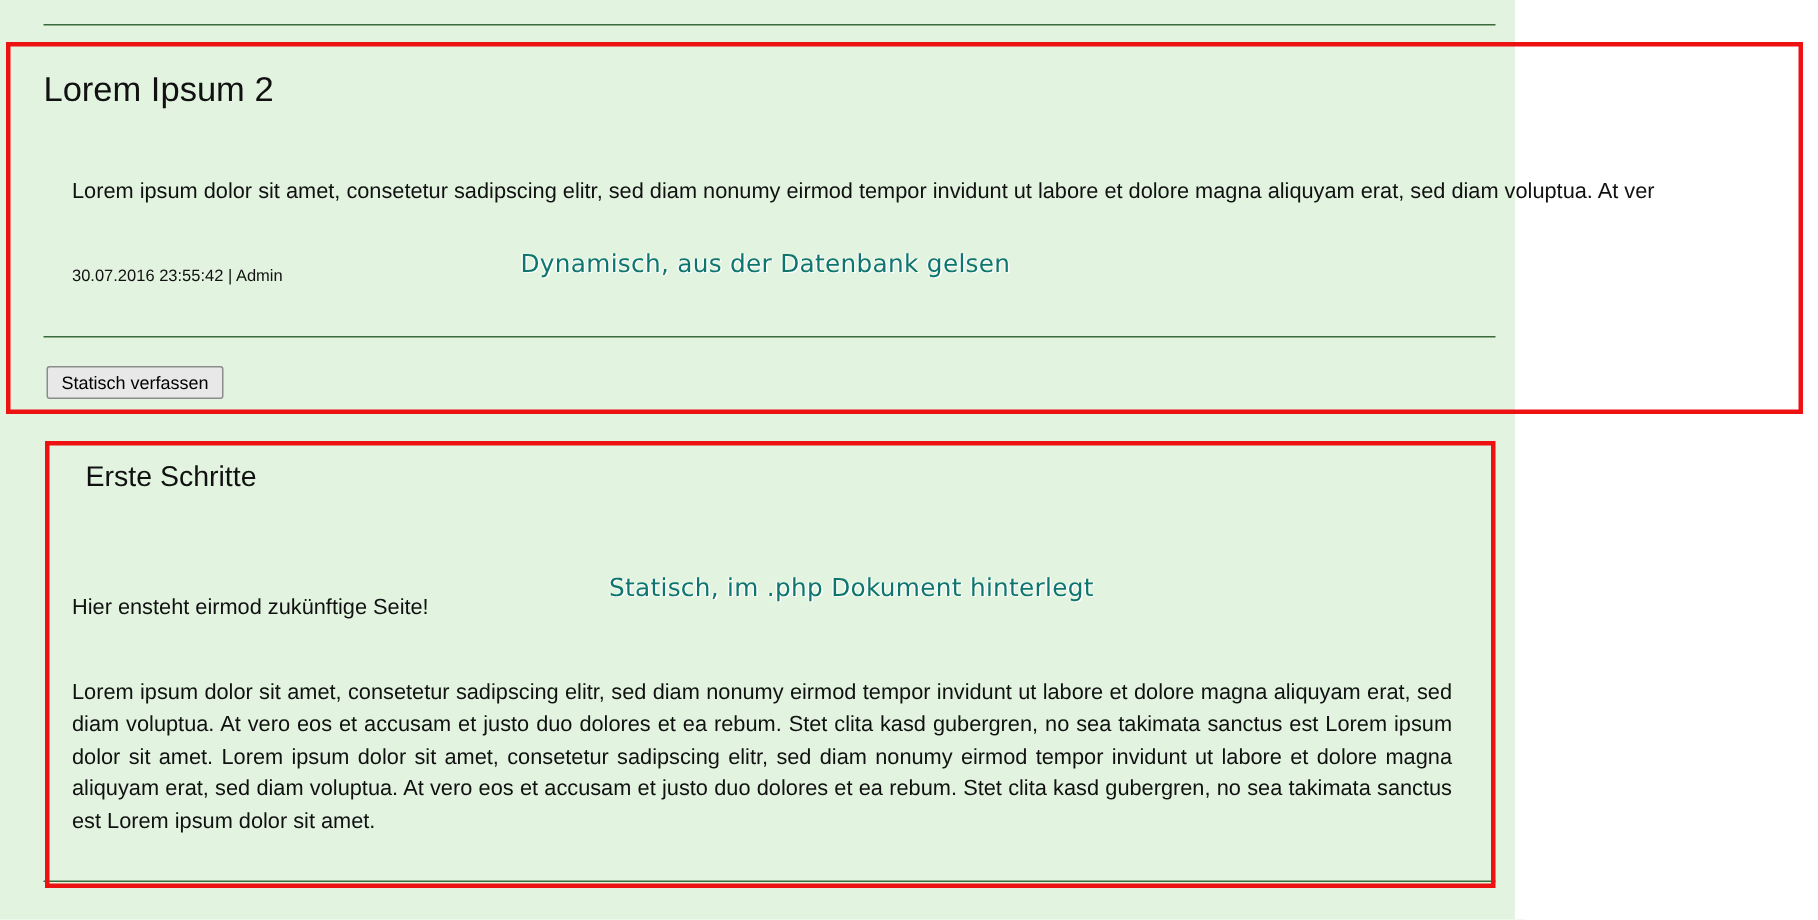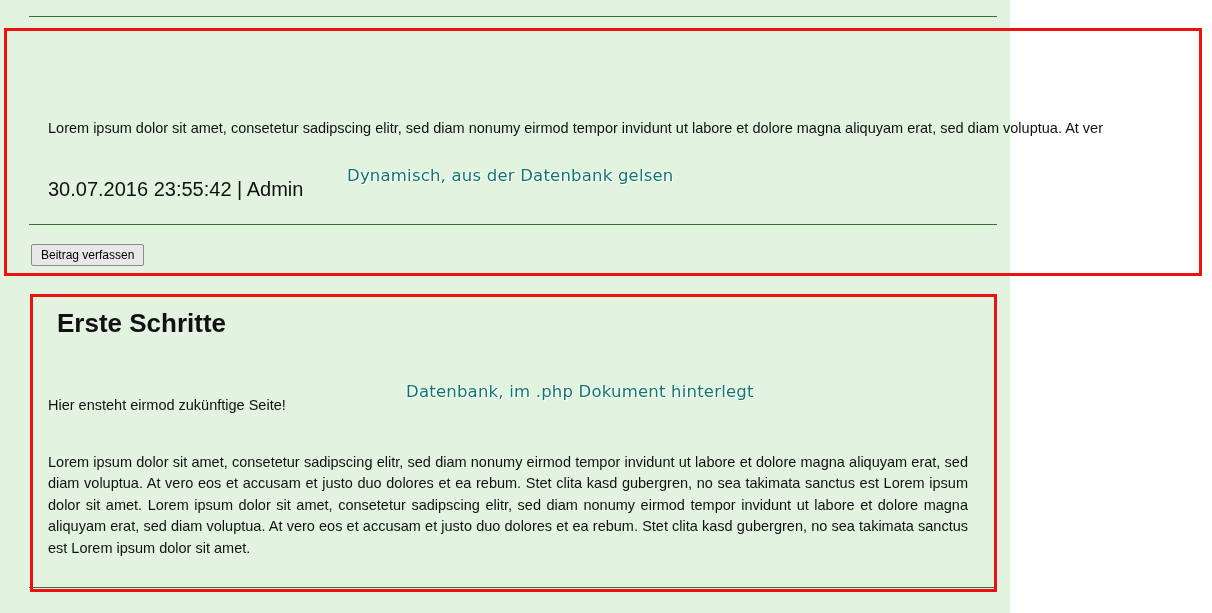--- a/index.html
+++ b/index.html
@@ -68,21 +68,21 @@
     width: 1400px;
     font-size: 14.5px;
     color: #111111;
     line-height: 1.4;
     white-space: nowrap;
   }
   .post-meta {
     position: absolute;
     left: 48px;
     top: 150px;
-    font-size: 20px;
+    font-size: 11px;
     color: #111111;
     white-space: nowrap;
   }
   .post-rule {
     position: absolute;
     left: 29px;
     top: 196px;
     width: 968px;
     height: 0;
     border-top: 1px solid #3b6b3b;
@@ -119,23 +119,23 @@
     position: absolute;
     left: 0;
     top: 292px;
     width: 1010px;
     height: 300px;
   }
   .post-two-title {
     position: absolute;
     left: 57px;
     top: 16px;
-    font-size: 26px;
-    color: #111111;
-    font-weight: bold;
+    font-size: 19px;
+    color: #111111;
+    font-weight: normal;
     margin: 0;
     white-space: nowrap;
   }
   .post-two-lead {
     position: absolute;
     left: 48px;
     top: 105px;
     font-size: 14.5px;
     color: #111111;
     white-space: nowrap;
@@ -192,42 +192,43 @@
 </head>
 <body>
 
 <div id="page">
 
   <div class="content-column">
 
     <div class="top-rule"></div>
 
     <div class="post-one">
+      <h2 class="post-title">Lorem Ipsum 2</h2>
 
       <div class="post-body">Lorem ipsum dolor sit amet, consetetur sadipscing elitr, sed diam nonumy eirmod tempor invidunt ut labore et dolore magna aliquyam erat, sed diam voluptua. At ver</div>
 
       <div class="post-meta">30.07.2016 23:55:42 | Admin</div>
 
       <div class="post-rule"></div>
 
-      <button class="btn-verfassen">Beitrag verfassen</button>
+      <button class="btn-verfassen">Statisch verfassen</button>
     </div>
 
     <div class="post-two">
       <h2 class="post-two-title">Erste Schritte</h2>
 
       <div class="post-two-lead">Hier ensteht eirmod zukünftige Seite!</div>
 
       <div class="post-two-para">Lorem ipsum dolor sit amet, consetetur sadipscing elitr, sed diam nonumy eirmod tempor invidunt ut labore et dolore magna aliquyam erat, sed diam voluptua. At vero eos et accusam et justo duo dolores et ea rebum. Stet clita kasd gubergren, no sea takimata sanctus est Lorem ipsum dolor sit amet. Lorem ipsum dolor sit amet, consetetur sadipscing elitr, sed diam nonumy eirmod tempor invidunt ut labore et dolore magna aliquyam erat, sed diam voluptua. At vero eos et accusam et justo duo dolores et ea rebum. Stet clita kasd gubergren, no sea takimata sanctus est Lorem ipsum dolor sit amet.</div>
 
       <div class="post-two-rule"></div>
     </div>
 
   </div>
 
   <div class="red-box-1"></div>
   <div class="red-box-2"></div>
 
   <div class="annotation annotation-1">Dynamisch, aus der Datenbank gelsen</div>
 
-  <div class="annotation annotation-2">Datenbank, im .php Dokument hinterlegt</div>
+  <div class="annotation annotation-2">Statisch, im .php Dokument hinterlegt</div>
 
 </div>
 
 </body></html>

